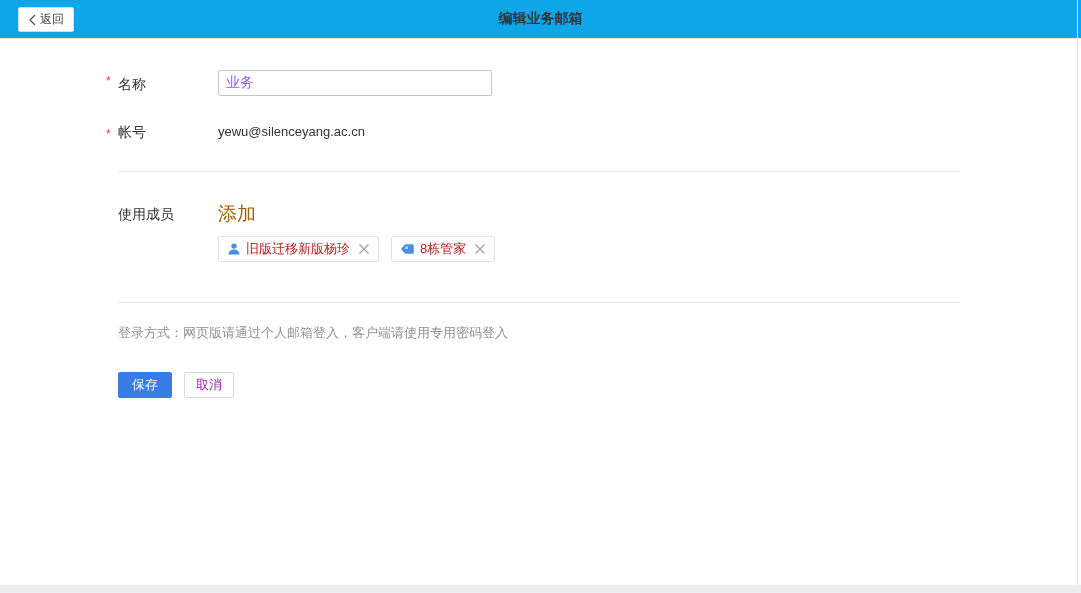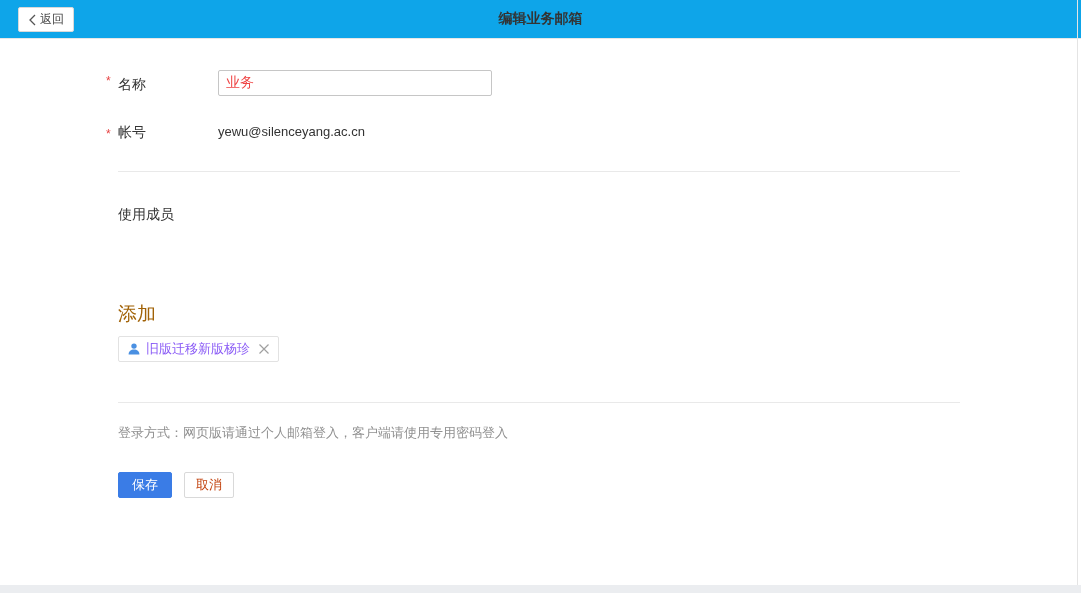--- a/index.html
+++ b/index.html
@@ -34,50 +34,50 @@
   .content { padding:31px 0 0 118px; }
   .form-row { display:flex; align-items:flex-start; }
   .label-cell { position:relative; width:100px; flex:0 0 100px; font-size:14px; color:#333; line-height:18px; }
   .req { position:absolute; left:-12px; top:2px; font-size:12px; color:#e64242; }
   .control-cell { flex:1 1 auto; }
 
   .row-name { margin-bottom:27px; }
   .row-name .label-cell { padding-top:5px; }
   .text-input {
     width:274px; height:26px; border:1px solid #c6c6c6; border-radius:2px;
-    padding:0 7px; font-size:14px; color:#ef4444; font-family:inherit;
+    padding:0 7px; font-size:14px; color:#8b5cf6; font-family:inherit;
     background:#fff; outline:none; display:block;
   }
 
   .row-account { margin-bottom:30px; }
   .static-value { font-size:13px; color:#333; line-height:18px; }
 
   .divider { border:none; border-top:1px solid #e9e9e9; width:842px; }
 
-  .row-members { margin-top:33px; margin-bottom:40px;flex-direction:column; }
+  .row-members { margin-top:33px; margin-bottom:40px; }
   .add-link { font-size:19px; color:#a16207; text-decoration:none; line-height:18px; display:inline-block; cursor:pointer; }
   .tags { margin-top:12px; display:flex; align-items:center; }
   .member-tag {
     display:inline-flex; align-items:center; height:26px;
     border:1px solid #e2e2e2; border-radius:2px; background:#fff;
-    padding:0 8px; margin-right:12px; font-size:13px; color:#8b5cf6;
+    padding:0 8px; margin-right:12px; font-size:13px; color:#b91c1c;
   }
   .member-tag .tag-icon-box { display:inline-flex; margin-right:5px; }
   .member-tag .tag-text { margin-right:8px; }
   .close-x { display:block; cursor:pointer; }
 
   .login-note { margin-top:21px; font-size:13px; color:#909090; line-height:18px; }
 
   .actions { margin-top:30px; display:flex; align-items:center; }
   .btn {
     height:26px; border-radius:2px; font-size:13px; cursor:pointer;
     font-family:inherit; display:inline-flex; align-items:center;
   }
   .btn-primary { background:#3a7ce6; border:1px solid #3a7ce6; color:#fff; padding:2px 13px; }
-  .btn-plain { background:#fff; border:1px solid #d9d9d9; color:#c2410c; padding:0 11px; margin-left:12px; }
+  .btn-plain { background:#fff; border:1px solid #d9d9d9; color:#a21caf; padding:0 11px; margin-left:12px; }
 </style>
 </head>
 <body>
 
 <div class="screen">
 
   <header class="topbar">
     <button class="back-btn">
       <svg class="chev" width="9" height="12" viewBox="0 0 9 12">
         <polyline points="7,1 2,6 7,11" fill="none" stroke="#555" stroke-width="1.3"></polyline>
@@ -125,20 +125,32 @@
                 <circle cx="7" cy="4.1" r="2.7" fill="#4a90e2"></circle>
                 <path d="M1.6 12.6 C1.6 9.4 4 7.6 7 7.6 C10 7.6 12.4 9.4 12.4 12.6 Z" fill="#4a90e2"></path>
               </svg>
             </span>
             <span class="tag-text">旧版迁移新版杨珍</span>
             <svg class="close-x" width="12" height="12" viewBox="0 0 12 12">
               <path d="M1.5 1.5 L10.5 10.5 M10.5 1.5 L1.5 10.5" stroke="#a0a0a0" stroke-width="1.2" fill="none"></path>
             </svg>
           </span>
 
+          <span class="member-tag">
+            <span class="tag-icon-box">
+              <svg width="15" height="14" viewBox="0 0 15 14">
+                <path d="M1 7 L4.6 2.8 Q5 2.3 5.7 2.3 L12.6 2.3 Q13.8 2.3 13.8 3.5 L13.8 10.5 Q13.8 11.7 12.6 11.7 L5.7 11.7 Q5 11.7 4.6 11.2 Z" fill="#4a90e2"></path>
+                <rect x="5.4" y="4.6" width="2.6" height="2.4" rx="0.5" fill="#bcd8f7"></rect>
+              </svg>
+            </span>
+            <span class="tag-text">8栋管家</span>
+            <svg class="close-x" width="12" height="12" viewBox="0 0 12 12">
+              <path d="M1.5 1.5 L10.5 10.5 M10.5 1.5 L1.5 10.5" stroke="#a0a0a0" stroke-width="1.2" fill="none"></path>
+            </svg>
+          </span>
 
         </div>
       </div>
     </div>
 
     <hr class="divider">
 
     <p class="login-note">登录方式：网页版请通过个人邮箱登入，客户端请使用专用密码登入</p>
 
     <div class="actions">

